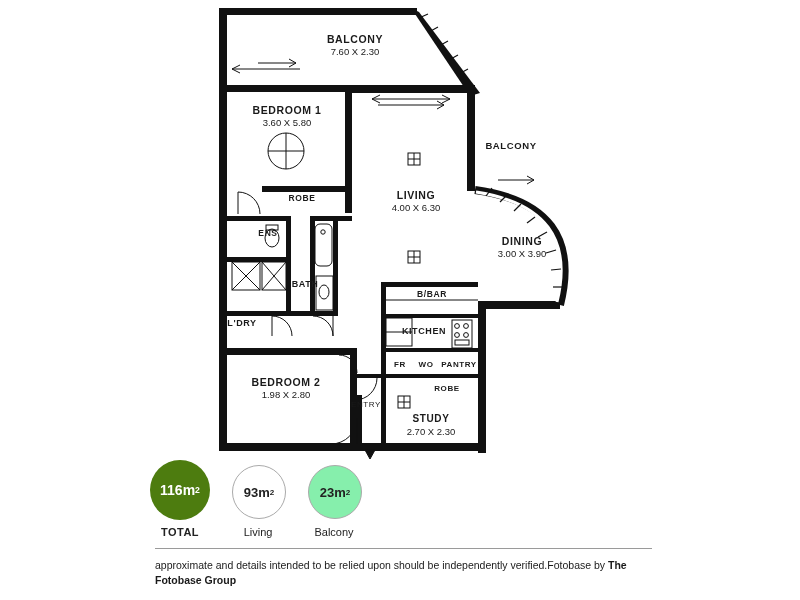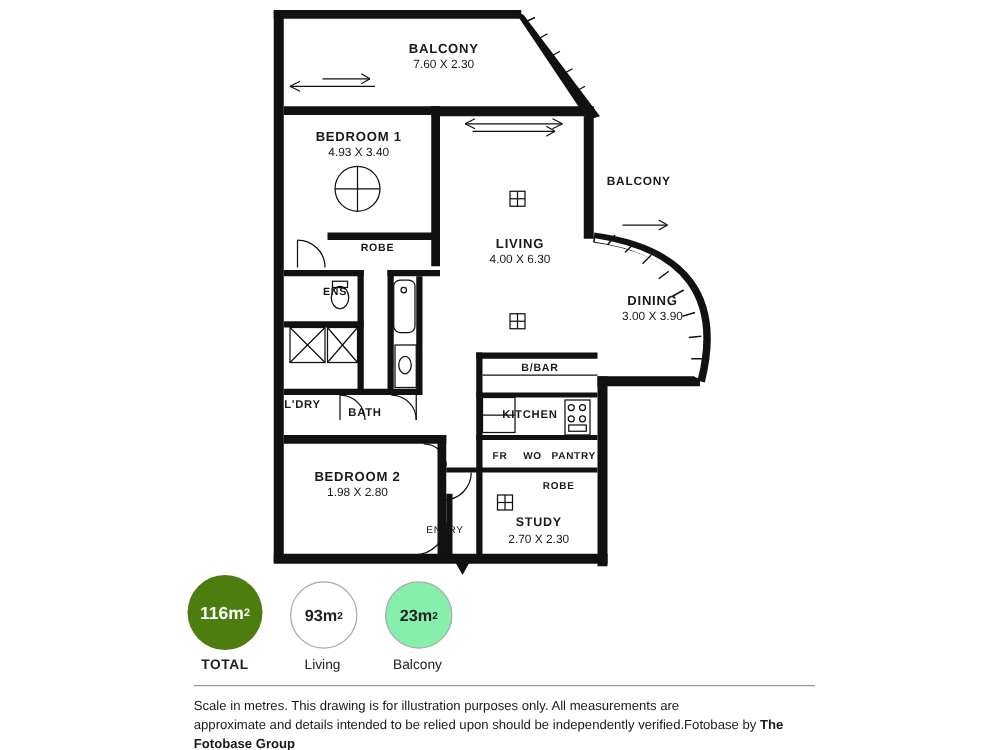--- a/index.html
+++ b/index.html
@@ -259,39 +259,39 @@
   </g>
 </svg>
 
 <div>
   <div class="room-label" style="left:300px;top:33px;width:110px;">
     <div class="nm" style="font-size:10.5px;">BALCONY</div>
     <div class="dm" style="font-size:9.5px;">7.60 X 2.30</div>
   </div>
   <div class="room-label" style="left:232px;top:104px;width:110px;">
     <div class="nm" style="font-size:10.5px;">BEDROOM 1</div>
-    <div class="dm" style="font-size:9.5px;">4.93 X 3.40</div>
+    <div class="dm" style="font-size:9.5px;">3.60 X 5.80</div>
   </div>
   <div class="room-label" style="left:272px;top:193px;width:60px;">
     <div class="nm" style="font-size:8.5px;">ROBE</div>
   </div>
   <div class="room-label" style="left:248px;top:228px;width:40px;">
     <div class="nm" style="font-size:8.5px;">ENS</div>
   </div>
-  <div class="room-label" style="left:269px;top:279px;width:46px;margin-top:46px;">
+  <div class="room-label" style="left:282px;top:279px;width:46px;">
     <div class="nm" style="font-size:9px;">BATH</div>
   </div>
   <div class="room-label" style="left:215px;top:318px;width:54px;">
     <div class="nm" style="font-size:9px;">L'DRY</div>
   </div>
   <div class="room-label" style="left:231px;top:376px;width:110px;">
     <div class="nm" style="font-size:10.5px;">BEDROOM 2</div>
     <div class="dm" style="font-size:9.5px;">1.98 X 2.80</div>
   </div>
-  <div class="room-label" style="left:331px;top:419px;width:50px;">
+  <div class="room-label" style="left:331px;top:400px;width:50px;text-align:right;">
     <div class="nm" style="font-size:8px;font-weight:normal;">ENTRY</div>
   </div>
   <div class="room-label" style="left:377px;top:189px;width:78px;">
     <div class="nm" style="font-size:10.5px;">LIVING</div>
     <div class="dm" style="font-size:9.5px;">4.00 X 6.30</div>
   </div>
   <div class="room-label" style="left:481px;top:140px;width:60px;">
     <div class="nm" style="font-size:9.5px;">BALCONY</div>
   </div>
   <div class="room-label" style="left:477px;top:235px;width:90px;">
@@ -336,18 +336,17 @@
       <sup>2</sup>
   </div>
   <div class="circ-cap cap-total">TOTAL</div>
   <div class="circ-cap cap-living">Living</div>
   <div class="circ-cap cap-balcony">Balcony</div>
 </div>
 
 <div class="footer">
   <div class="footer-rule"></div>
   <div class="footer-text">
-    <div>Scale in metres. This drawing is for illustration purposes only. All measurements are</div>
     <div>
       <span>approximate and details intended to be relied upon should be independently verified.</span><span>Fotobase by </span><span class="brand">The Fotobase Group</span>
     </div>
   </div>
 </div>
 
 </body></html>

